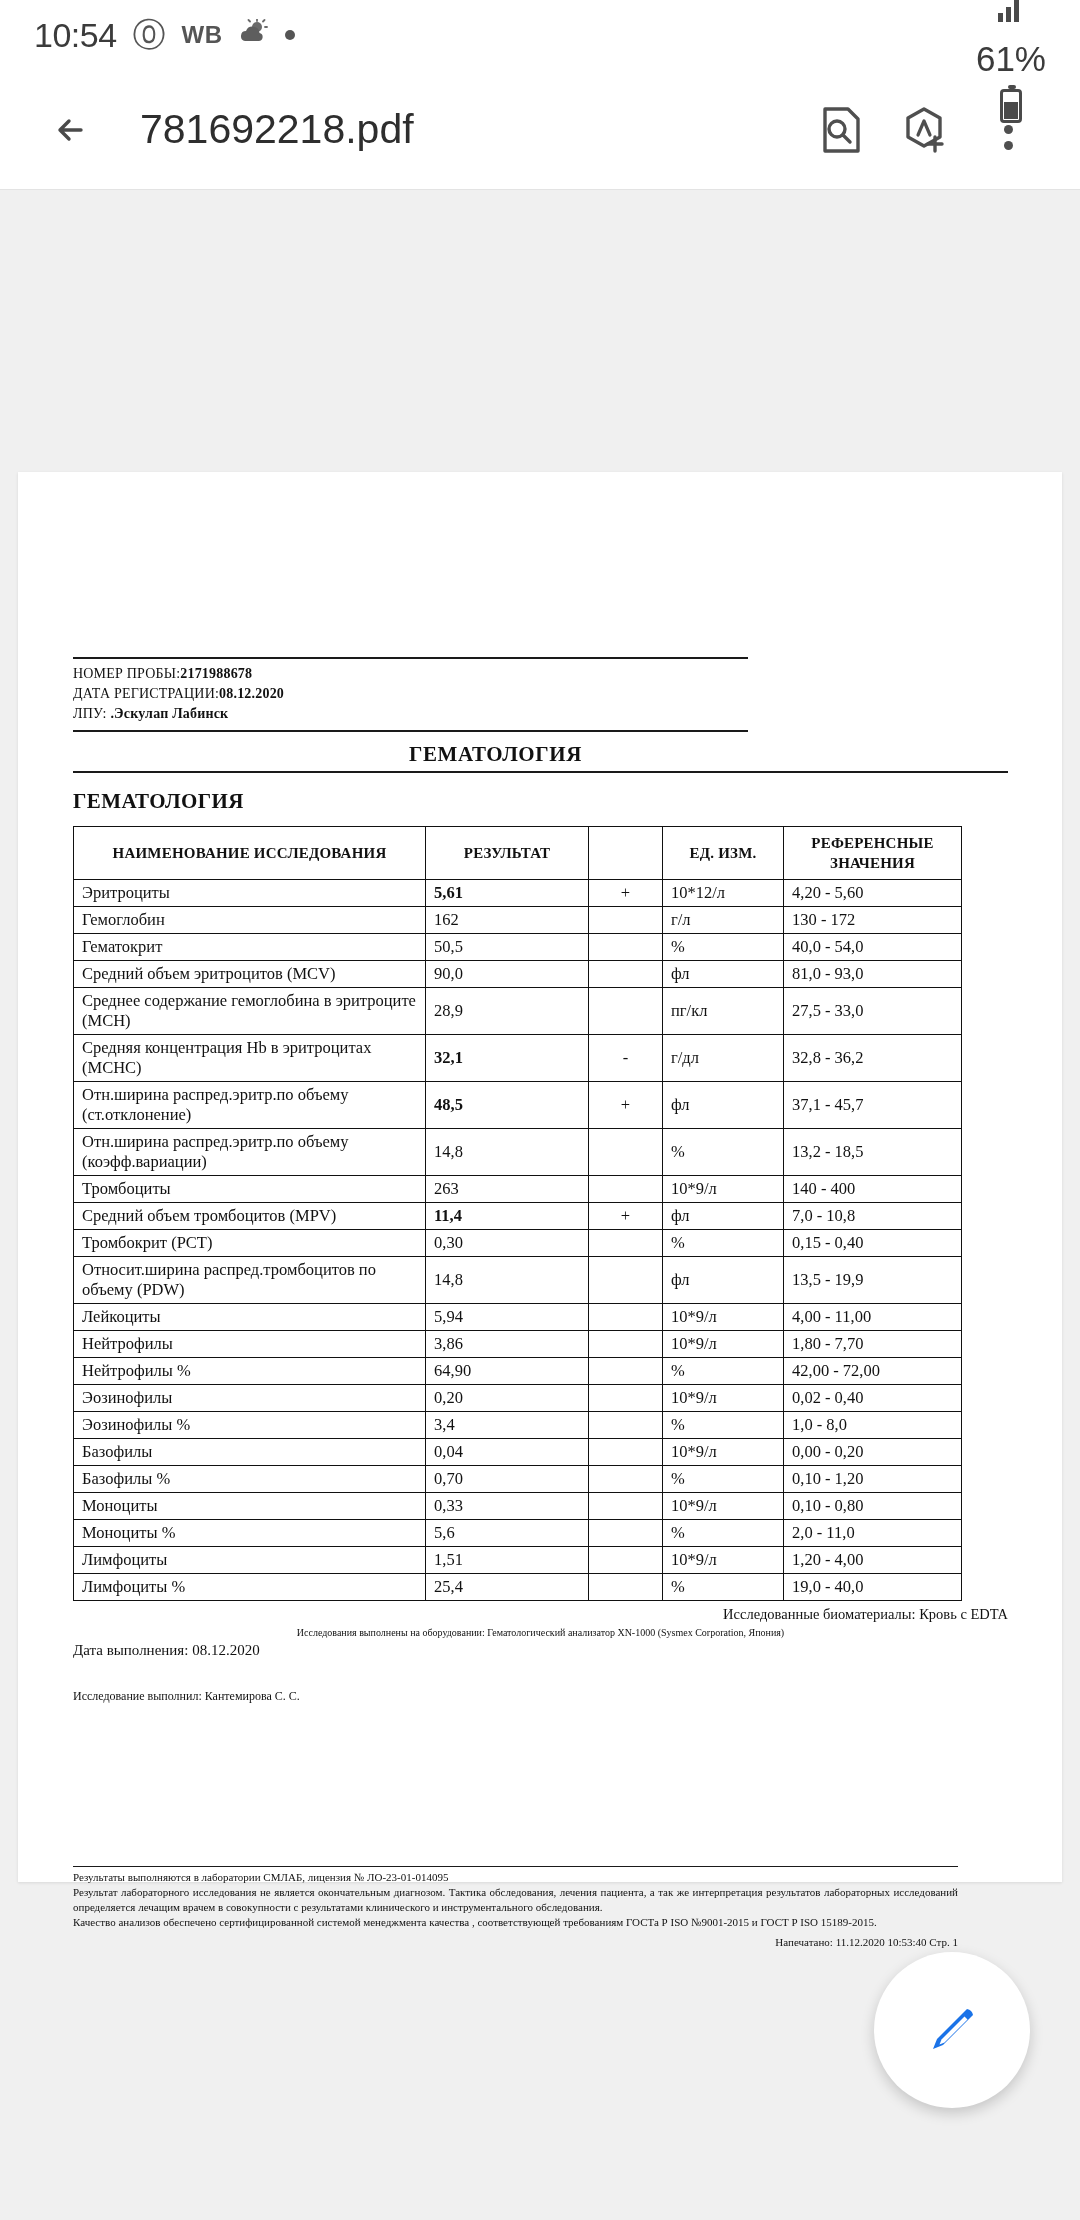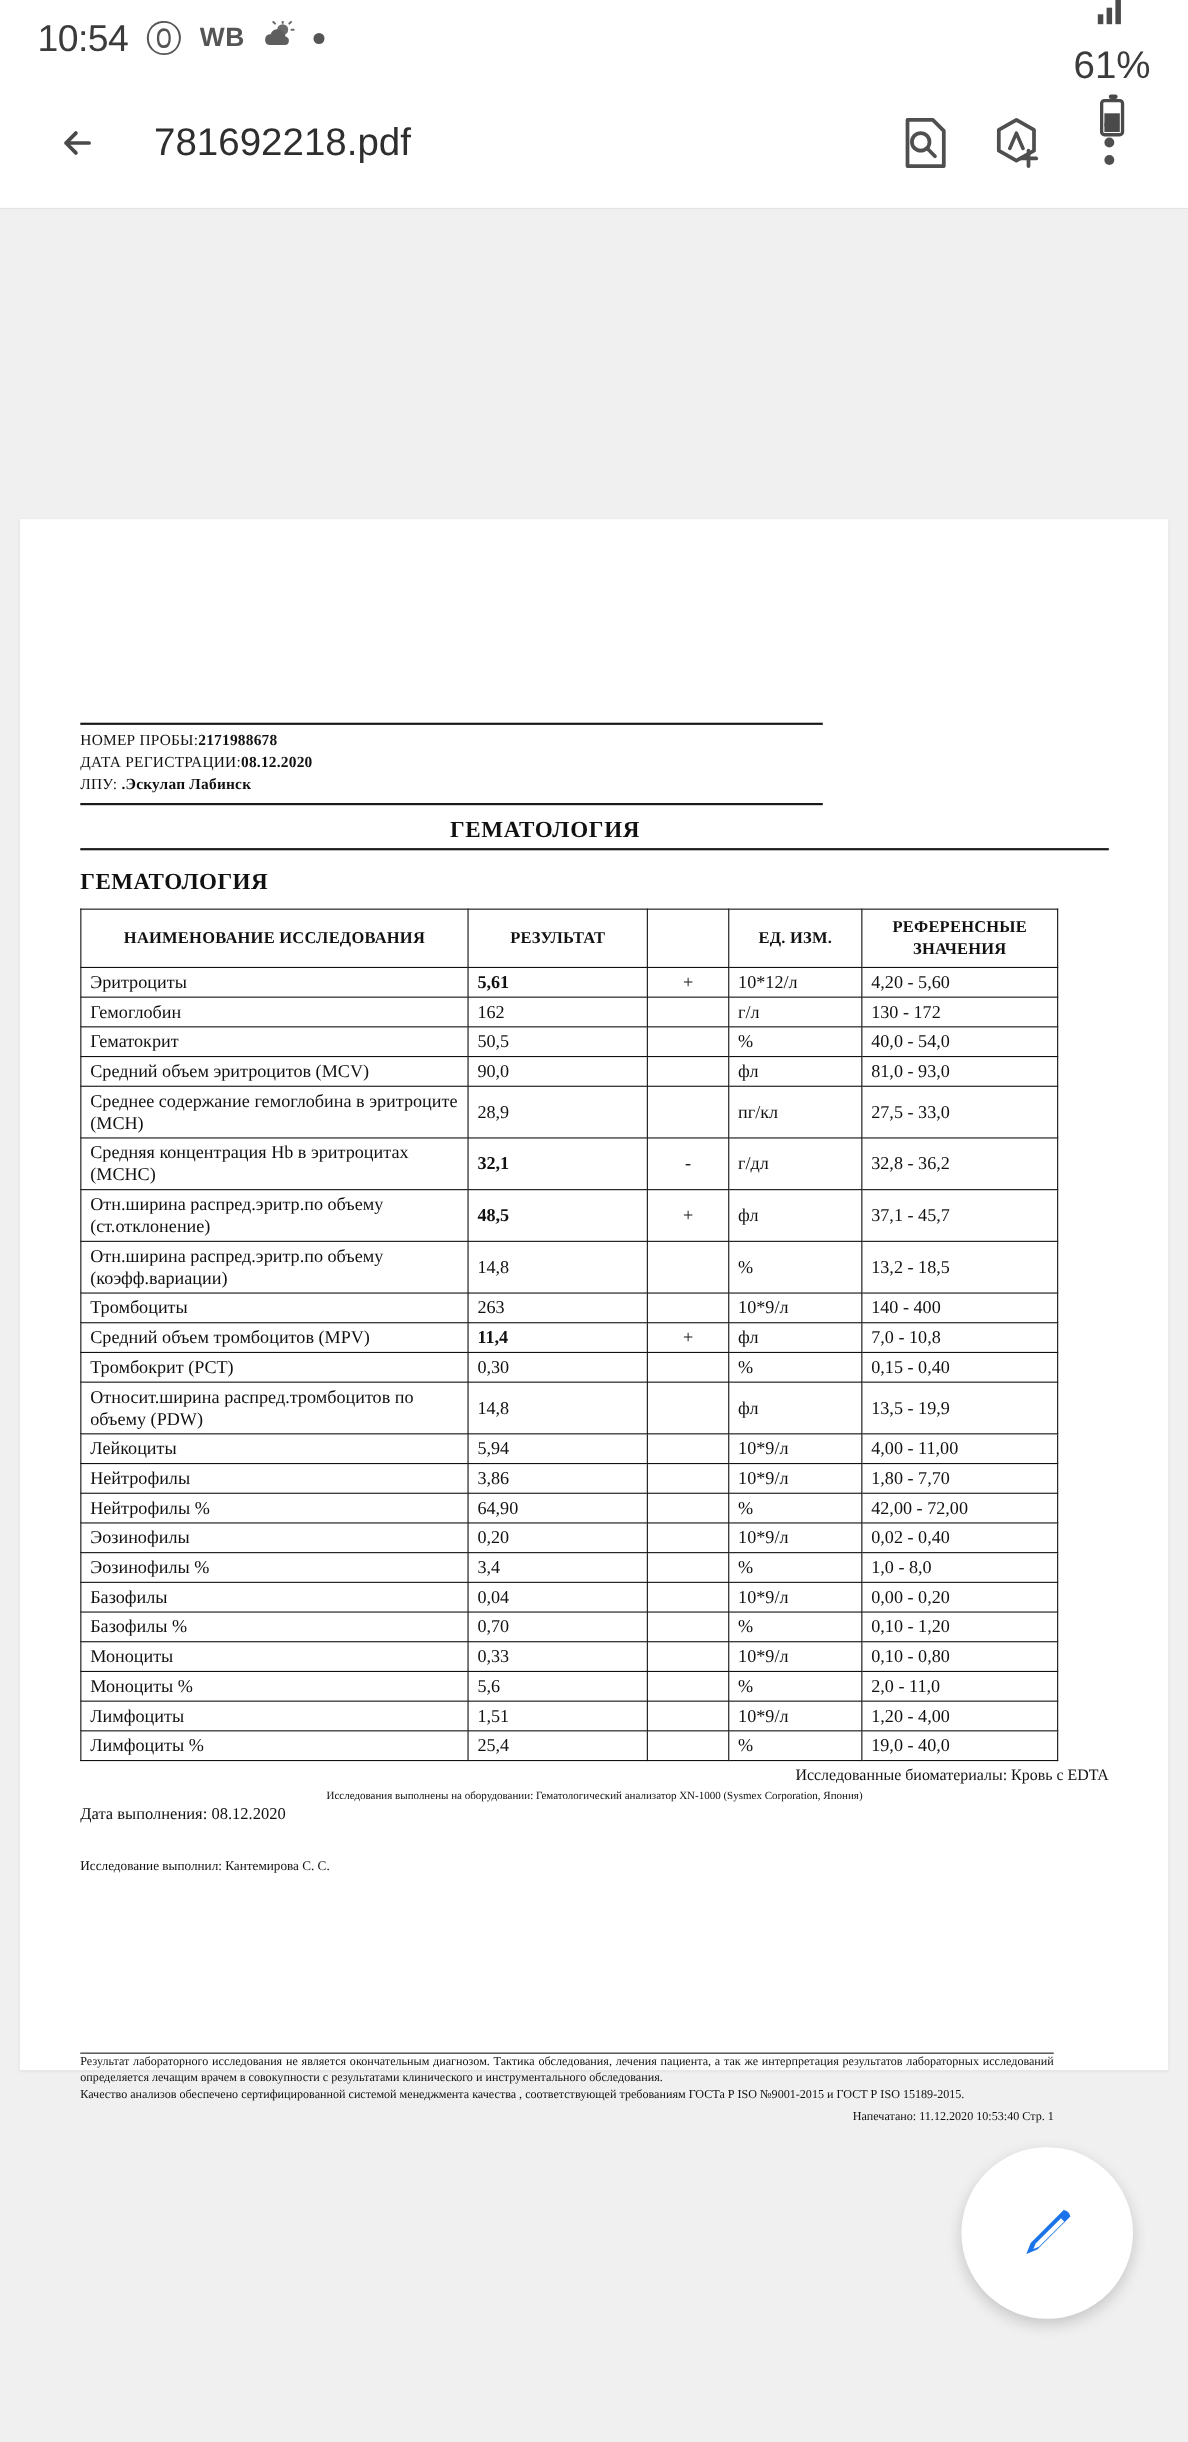--- a/index.html
+++ b/index.html
@@ -44,21 +44,21 @@
     display: flex; align-items: center;
     padding: 0 30px;
     border-bottom: 1px solid #e3e3e3;
   }
   .ab-icon-btn {
     width: 84px; height: 84px;
     display: flex; align-items: center; justify-content: center;
     flex: 0 0 auto;
   }
   .ab-title {
-    font-size: 35px; color: #2e2e2e;
+    font-size: 41px; color: #2e2e2e;
     margin-left: 26px;
     white-space: nowrap;
     font-family: "Liberation Sans", sans-serif;
   }
   .ab-spacer { flex: 1 1 auto; }
   .kebab { display: flex; flex-direction: column; gap: 7px; align-items: center; }
   .kebab span { width: 9px; height: 9px; border-radius: 50%; background: #4f4f4f; display:block; }
 
   
   .viewer {
@@ -437,20 +437,21 @@
             </tr>
           </tbody>
       </table>
 
       <div class="note-right">Исследованные биоматериалы: Кровь с EDTA</div>
       <div class="note-center">Исследования выполнены на оборудовании: Гематологический анализатор XN-1000 (Sysmex Corporation, Япония)</div>
       <div class="note-date-right">Дата выполнения: 08.12.2020</div>
       <div class="performer">Исследование выполнил: Кантемирова С. С.</div>
 
       <div class="fine-rule"></div>
+      <div class="fine l1">Результаты выполняются в лаборатории СМЛАБ, лицензия № ЛО-23-01-014095</div>
       <div class="fine">Результат лабораторного исследования не является окончательным диагнозом. Тактика обследования, лечения пациента, а так же интерпретация результатов лабораторных исследований определяется лечащим врачем в совокупности с результатами  клинического и инструментального обследования.</div>
       <div class="fine">Качество анализов обеспечено сертифицированной системой менеджмента качества , соответствующей требованиям ГОСТа Р ISO №9001-2015  и ГОСТ Р ISO 15189-2015.</div>
       <div class="fine right">Напечатано: 11.12.2020 10:53:40    Стр. 1</div>
 
     </div>
   </div>
 
   <div class="fab">
     <svg width="70" height="70" viewBox="0 0 70 70">
       <path d="M50 14 a7.5 7.5 0 0 1 6 6 L26 50 L16 54 L20 44 Z" fill="#1a73e8"></path>

